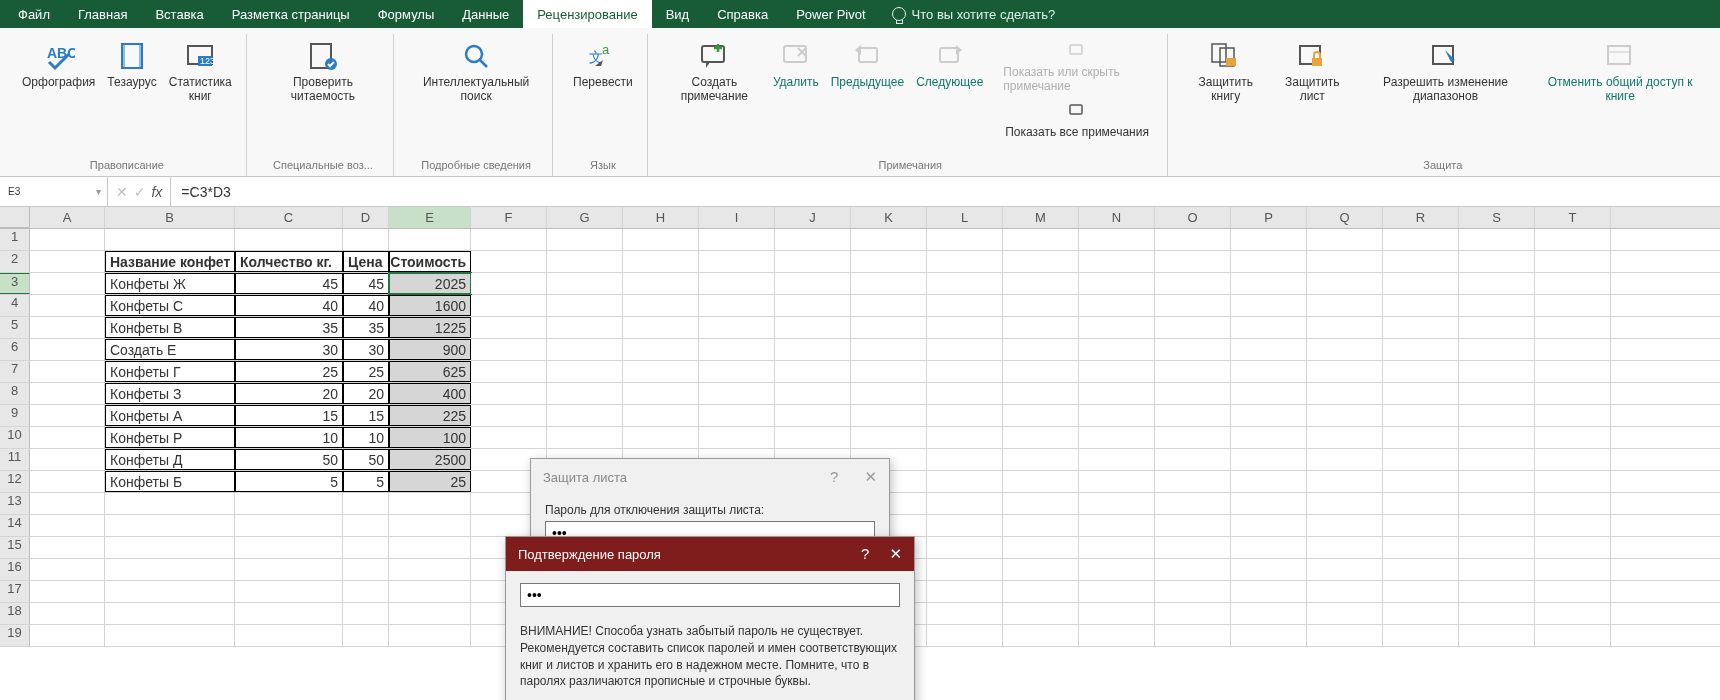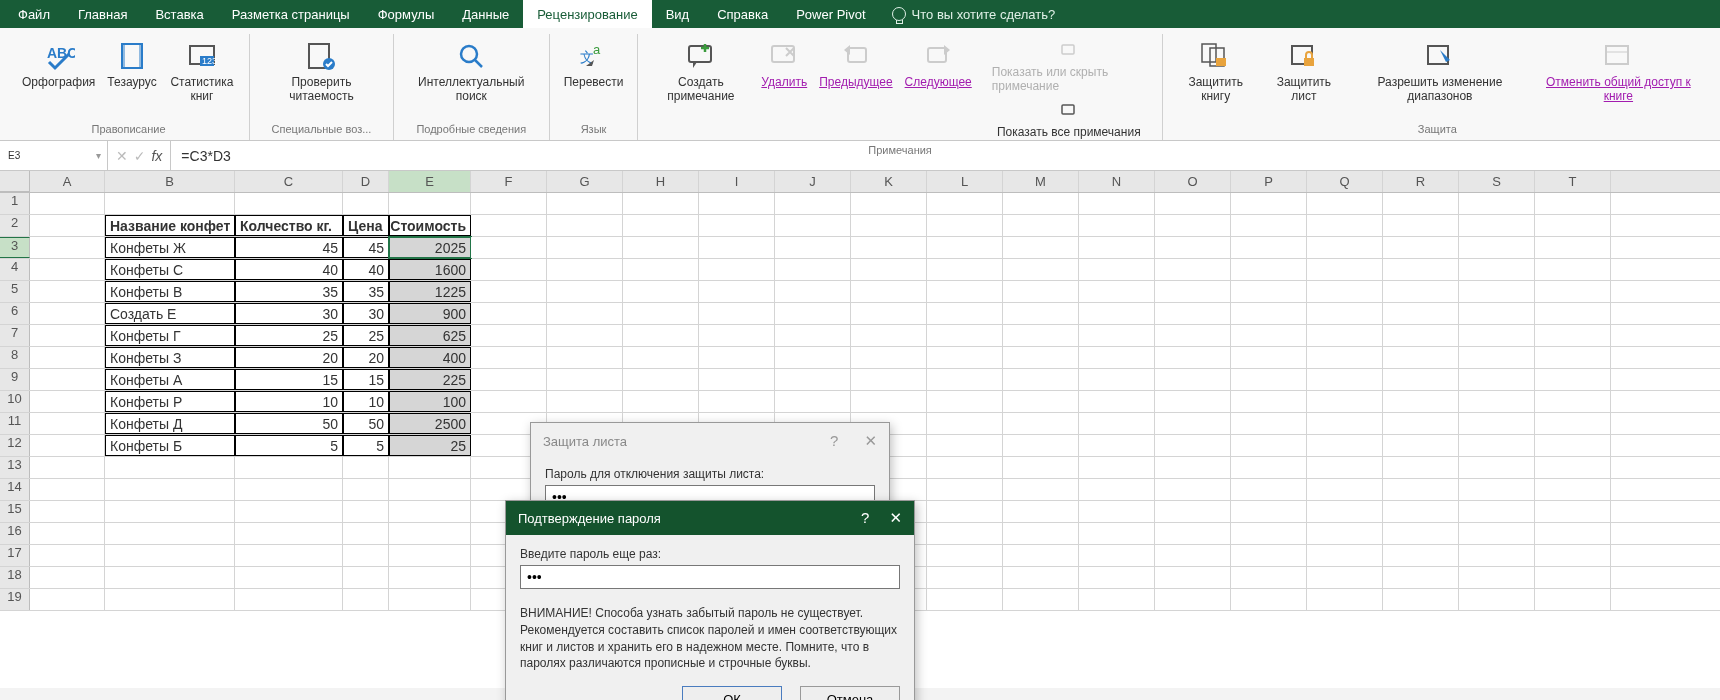--- a/index.html
+++ b/index.html
@@ -7,28 +7,28 @@
 
 
 .menubar { background:#185c37; height:28px; display:flex; align-items:stretch; padding:0 4px; }
 .menubar .tab { padding:8px 14px; display:flex; align-items:center; color:#fff; font-size:13px; cursor:pointer; }
 .menubar .tab.active { background:#fff; color:#185c37; }
 .menubar .tellme { color:#e0f0e7; display:flex; align-items:center; padding:0 12px; gap:6px; font-size:13px; }
 .bulb { width:14px; height:14px; border:1.5px solid #e0f0e7; border-radius:50%; position:relative; }
 .bulb::after { content:""; position:absolute; bottom:-4px; left:3px; width:5px; height:3px; border:1.5px solid #e0f0e7; border-top:none; }
 
 
-.ribbon { background:#f8f8f8; border-bottom:1px solid #c8c8c8; height:113px; display:flex; padding:6px 8px 0; gap:0; }
+.ribbon { background:#f8f8f8; border-bottom:1px solid #c8c8c8; height:149px; display:flex; padding:6px 8px 0; gap:6px; }
 .rgroup { border-right:1px solid #d0d0d0; padding:0 10px 3px; display:flex; flex-direction:column; align-items:center; justify-content:space-between; }
 .rgroup:last-child { border-right:none; }
 .rgroup .items { display:flex; gap:4px; align-items:flex-start; padding-top:2px; }
 .rgroup .caption { font-size:11px; color:#777; text-align:center; padding:2px 0; white-space:nowrap; }
 .btn { display:flex; flex-direction:column; align-items:center; gap:2px; padding:2px 4px; cursor:pointer; }
 .btn .lbl { font-size:12px; text-align:center; line-height:1.15; color:#333; }
-.btn.disabled .lbl { color:#a21caf;text-decoration:underline; }
+.btn.disabled .lbl { color:#0f766e; }
 .sbtn { font-size:12px; color:#333; padding:3px 6px; display:flex; align-items:center; gap:6px; cursor:pointer;flex-direction:column; }
 .sbtn.disabled { color:#b0b0b0; }
 .ico { width:36px; height:36px; display:flex; align-items:center; justify-content:center; }
 .ico svg { width:32px; height:32px; }
 
 
 .fbar { background:#fff; border-bottom:1px solid #c8c8c8; height:30px; display:flex; align-items:stretch; }
 .namebox { width:108px; border-right:1px solid #c8c8c8; display:flex; align-items:center; padding:0 8px; font-size:10px; position:relative; }
 .namebox::after { content:"▾"; color:#999; position:absolute; right:6px; font-size:10px; }
 .fxicons { display:flex; align-items:center; gap:6px; padding:0 8px; border-right:1px solid #c8c8c8; color:#bbb; }
@@ -64,21 +64,21 @@
 .dlg1 .body { padding:8px 14px 14px; }
 .dlg1 .lbl { font-size:12px; margin-bottom:4px; }
 .dlg1 input[type=password] { width:100%; border:1px solid #777; padding:3px 6px; font-size:14px; background:#fff; }
 .dlg1 .permrow { border:1px solid #aaa; background:#fff; padding:4px 6px; font-size:12px; display:flex; align-items:center; justify-content:space-between; margin-top:10px; }
 .dlg1 .permrow .dd { color:#666; font-size:14px; }
 .dlg1 .btns { display:flex; gap:18px; justify-content:flex-end; margin-top:14px; }
 .dlg1 .btns button, .dlg2 .btns button { width:100px; height:26px; border:1px solid #999; background:#eee; font-size:13px; cursor:pointer; }
 .dlg1 .btns button.primary, .dlg2 .btns button.primary { border:1.5px solid #4a7cbf; }
 
 .dlg2 { left:505px; top:329px; width:410px; z-index:10; }
-.dlg2 .titlebar { background:#14532d; color:#fff; height:34px; display:flex; align-items:center; padding:0 12px; font-size:13px; }
+.dlg2 .titlebar { background:#7f1d1d; color:#fff; height:34px; display:flex; align-items:center; padding:0 12px; font-size:13px; }
 .dlg2 .titlebar .ctrls { margin-left:auto; display:flex; gap:20px; font-size:15px; }
 .dlg2 .body { padding:12px 14px; }
 .dlg2 .lbl { font-size:12px; margin-bottom:4px; }
 .dlg2 input[type=password] { width:100%; border:1px solid #777; padding:3px 6px; font-size:14px; background:#fff; }
 .dlg2 .warn { font-size:12px; line-height:1.4; margin-top:16px; color:#333; }
 .dlg2 .btns { display:flex; gap:18px; justify-content:flex-end; margin-top:14px; }
 
 .chk { width:13px; height:13px; border:1px solid #777; display:inline-block; margin-right:6px; }
 </style>
 </head>
@@ -790,21 +790,20 @@
 
   <div class="dialog dlg2">
     <div class="titlebar">
       <span>Подтверждение пароля</span>
       <div class="ctrls">
         <span>?</span>
         <span>✕</span>
       </div>
     </div>
     <div class="body">
-      <div class="lbl">Введите пароль еще раз:</div>
       <input type="password" value="•••" style="">
       <div class="warn">ВНИМАНИЕ! Способа узнать забытый пароль не существует. Рекомендуется составить список паролей и имен соответствующих книг и листов и хранить его в надежном месте. Помните, что в паролях различаются прописные и строчные буквы.</div>
       <div class="btns">
         <button class="primary">ОК</button>
         <button>Отмена</button>
       </div>
     </div>
   </div>
 </div>
 

